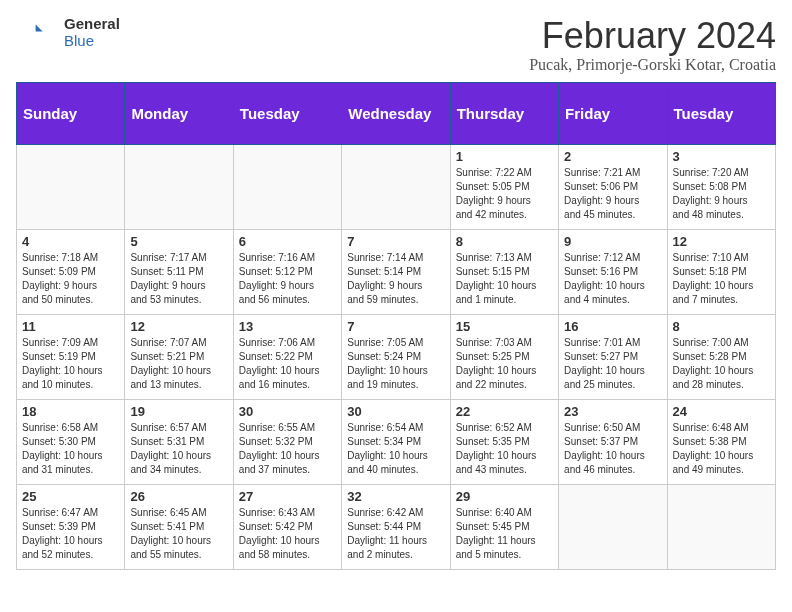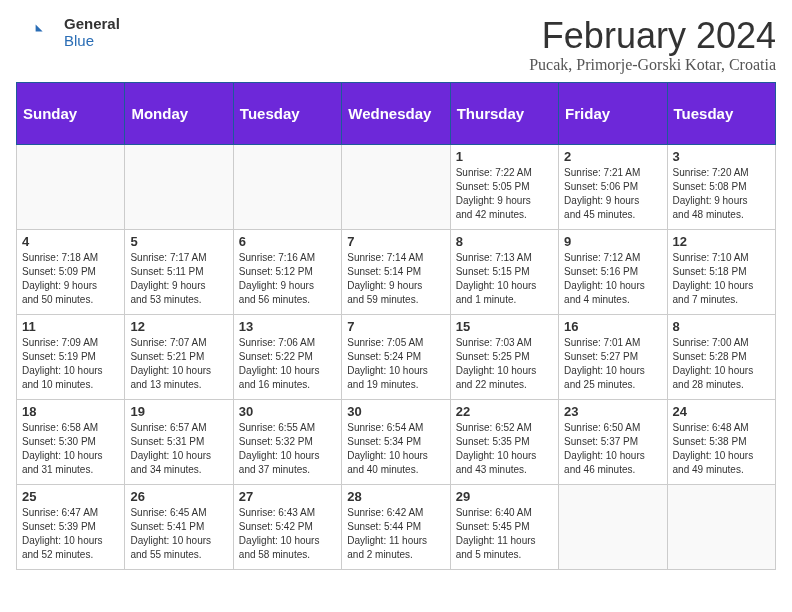--- a/index.html
+++ b/index.html
@@ -246,21 +246,21 @@
         </td>
         <td>
           <div class="day-number">26</div>
           <div class="day-info">Sunrise: 6:45 AM<br>Sunset: 5:41 PM<br>Daylight: 10 hours<br>and 55 minutes.</div>
         </td>
         <td>
           <div class="day-number">27</div>
           <div class="day-info">Sunrise: 6:43 AM<br>Sunset: 5:42 PM<br>Daylight: 10 hours<br>and 58 minutes.</div>
         </td>
         <td>
-          <div class="day-number">28</div>
+          <div class="day-number">32</div>
           <div class="day-info">Sunrise: 6:42 AM<br>Sunset: 5:44 PM<br>Daylight: 11 hours<br>and 2 minutes.</div>
         </td>
         <td>
           <div class="day-number">29</div>
           <div class="day-info">Sunrise: 6:40 AM<br>Sunset: 5:45 PM<br>Daylight: 11 hours<br>and 5 minutes.</div>
         </td>
         <td class="empty"></td>
         <td class="empty"></td>
       </tr>
     </tbody>

